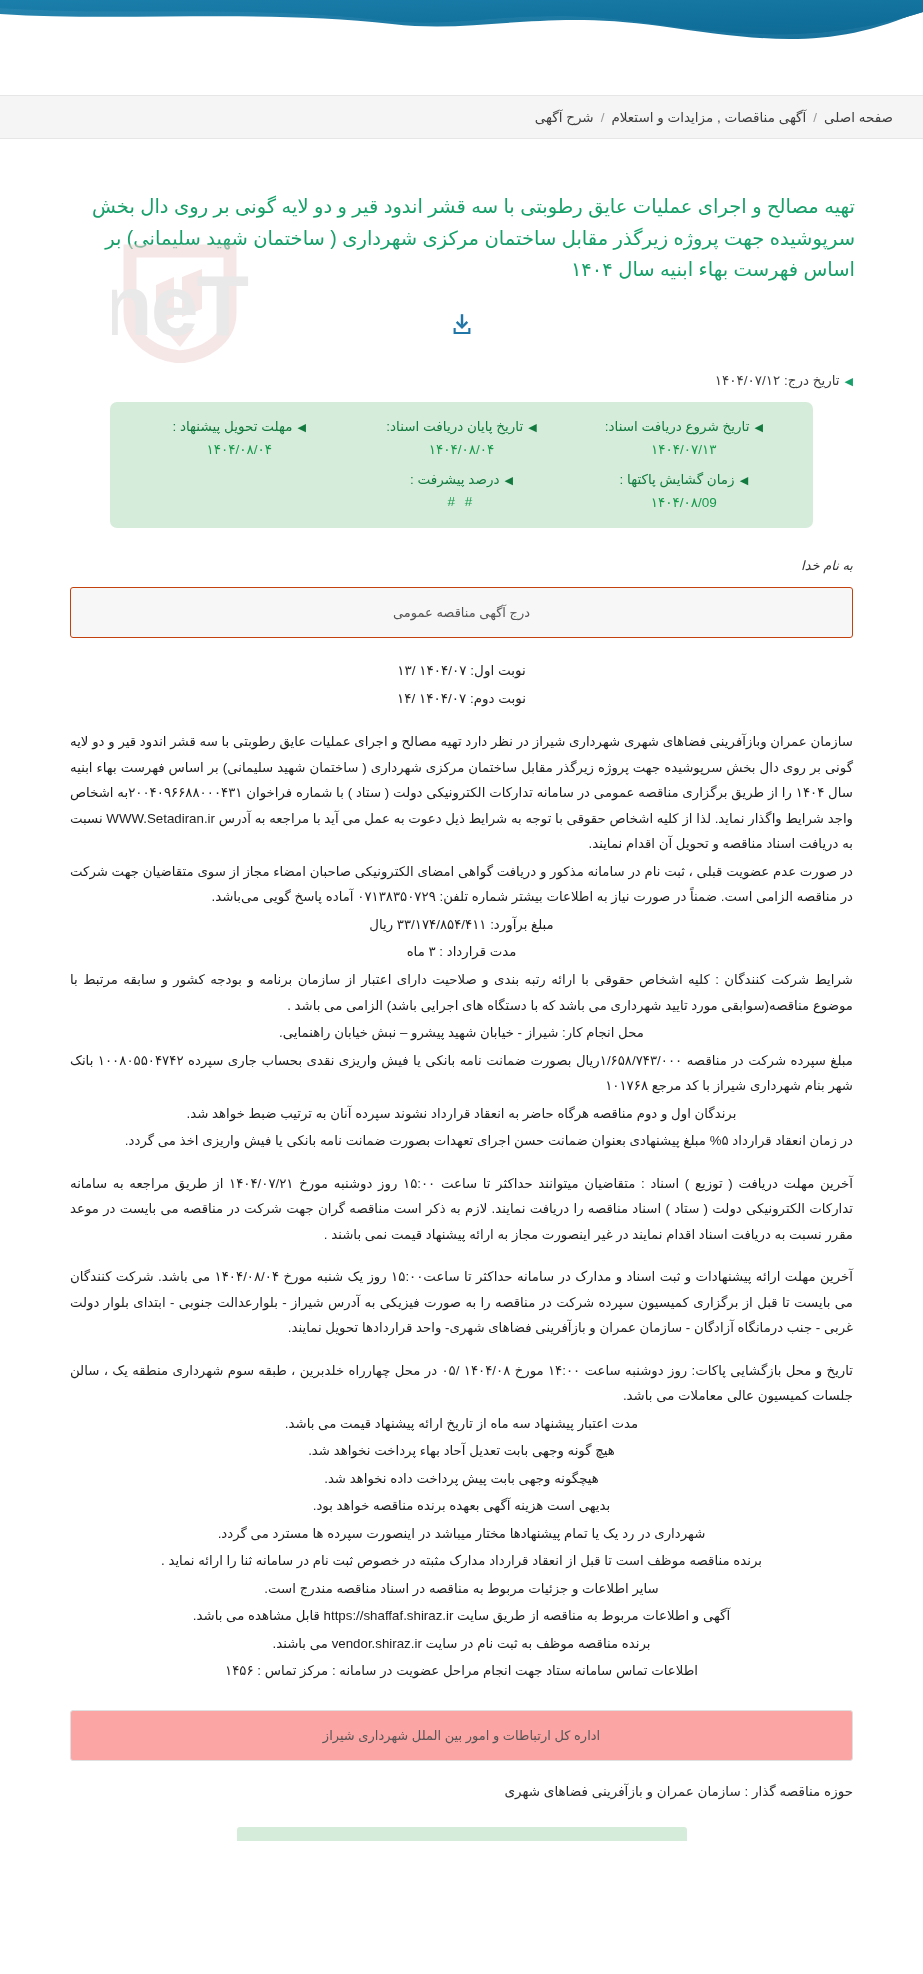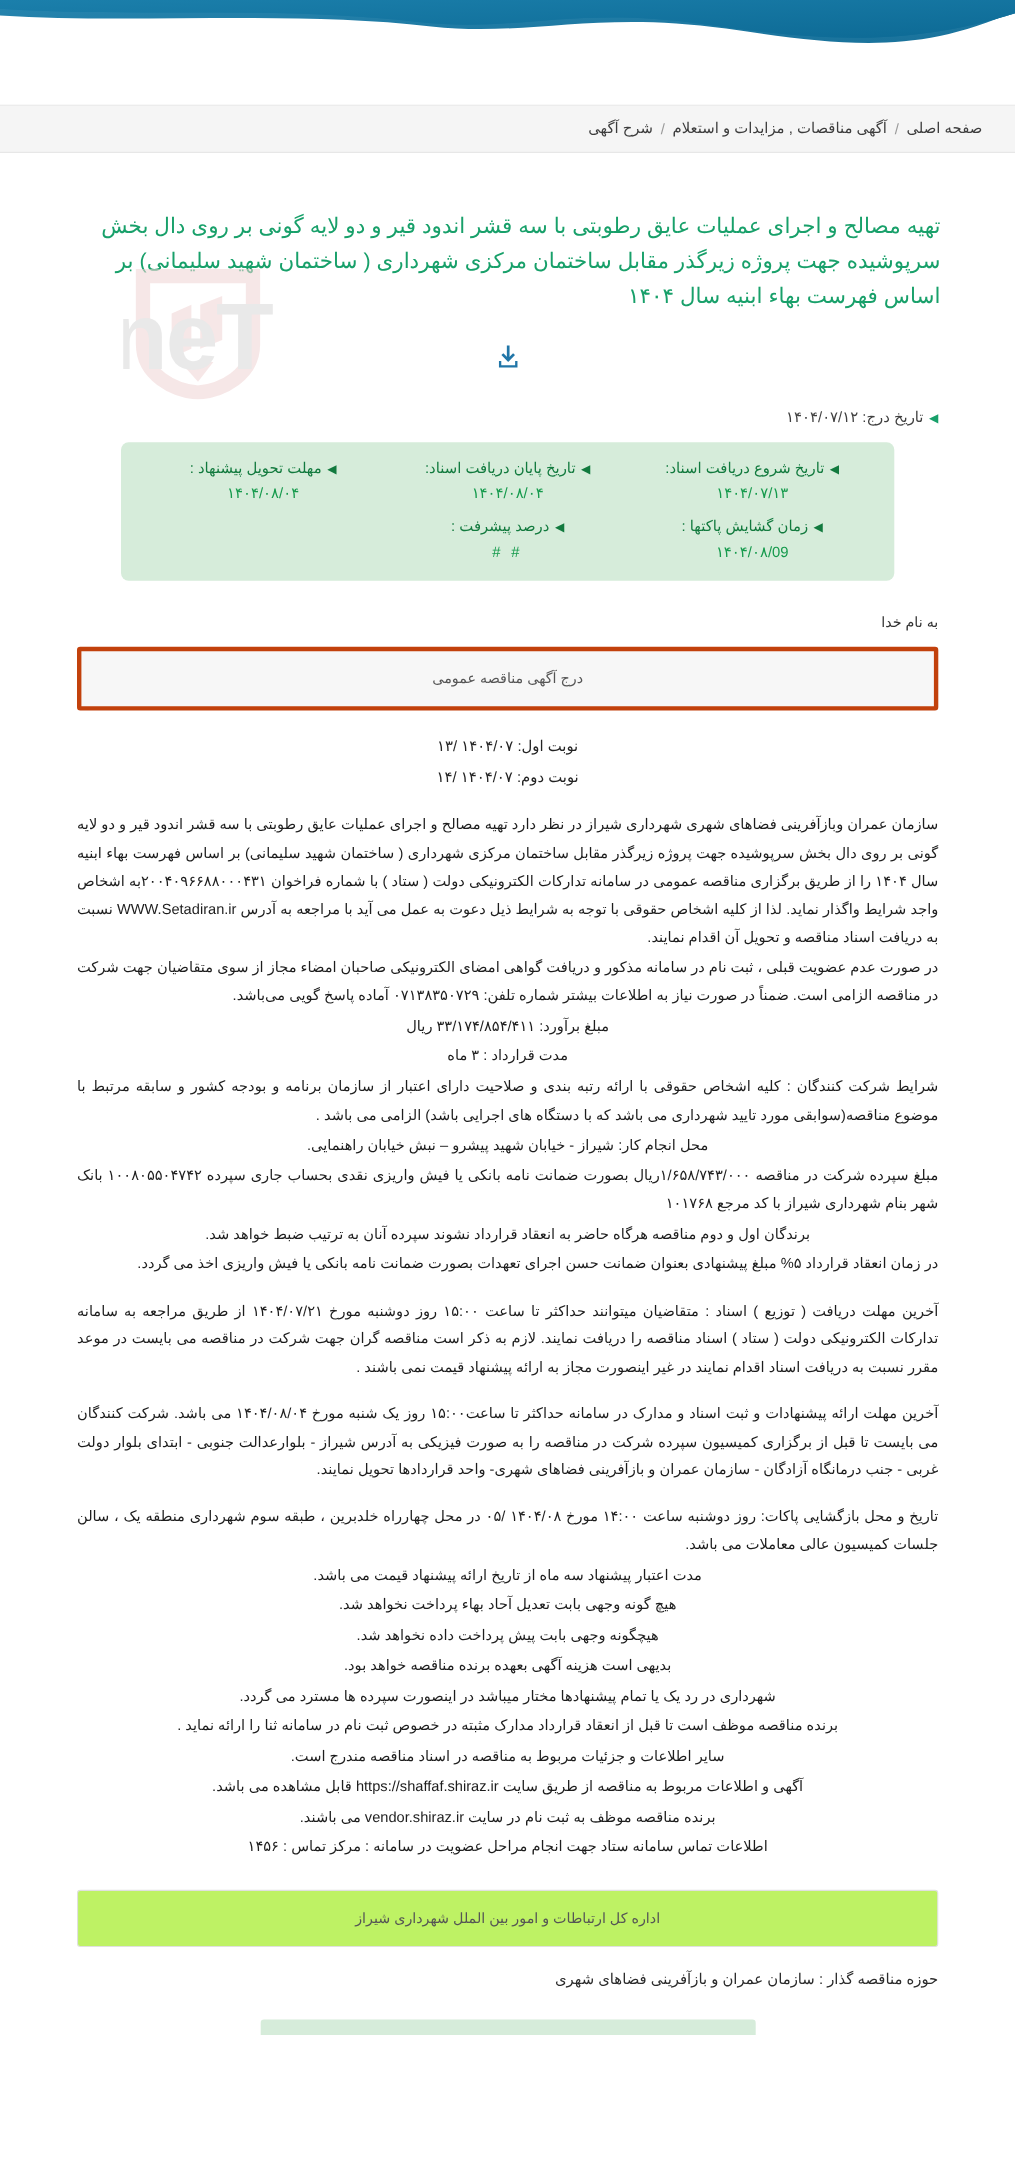--- a/index.html
+++ b/index.html
@@ -161,23 +161,24 @@
     position: relative;
     z-index: 2;
     padding: 30px 70px 0 70px;
     direction: rtl;
   }
   .basmala {
     font-size: 13px;
     color: #333;
     text-align: right;
     margin: 0 0 14px 0;
+    font-style: italic;
   }
   .subject-box {
-    border: 4px solid #c2410c;
+    border: 1px solid #c2410c;
     background: #f7f7f7;
     border-radius: 3px;
     padding: 17px 22px;
     text-align: center;
     font-size: 13px;
     color: #555;
     letter-spacing: 1.6px;
     margin: 0 0 20px 0;
   }
   .nobat {
@@ -196,21 +197,21 @@
     text-align: justify;
     text-align-last: center;
   }
   p.para.center { text-align: center; text-align-last: center; }
   p.para.just { text-align: justify; text-align-last: right; }
   p.gap { margin-top: 17px; }
 
   
   .sign-box {
     border: 1px solid #e0e0e0;
-    background: #bef264;
+    background: #fca5a5;
     border-radius: 3px;
     padding: 17px 22px;
     text-align: center;
     font-size: 13px;
     color: #555;
     letter-spacing: 1.6px;
     margin: 26px 0 0 0;
   }
   .owner-line {
     padding: 22px 70px 0 90px;

